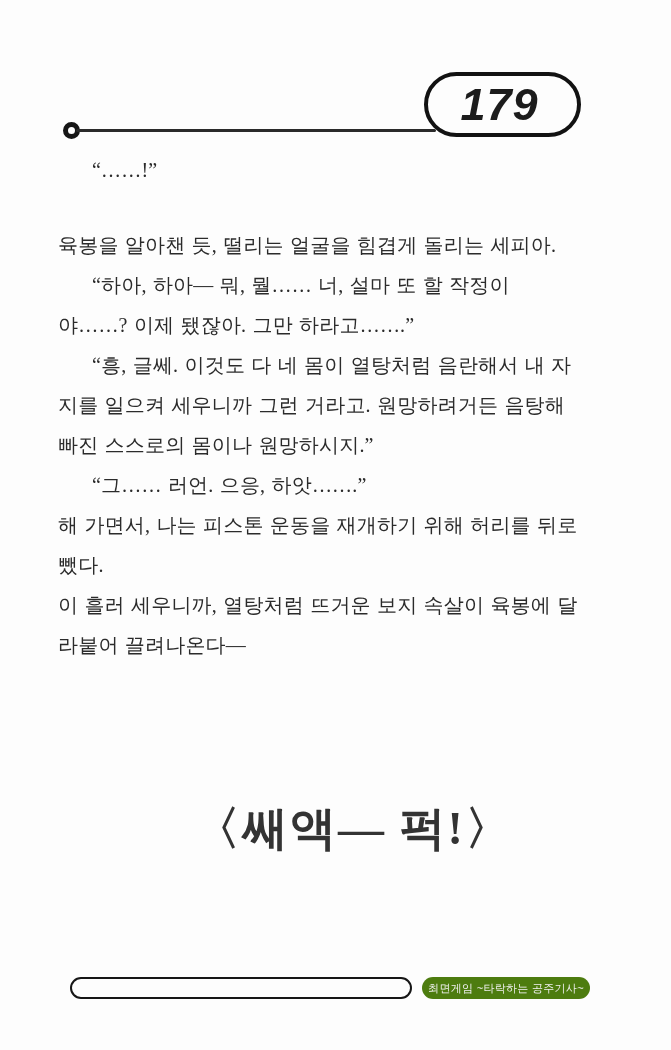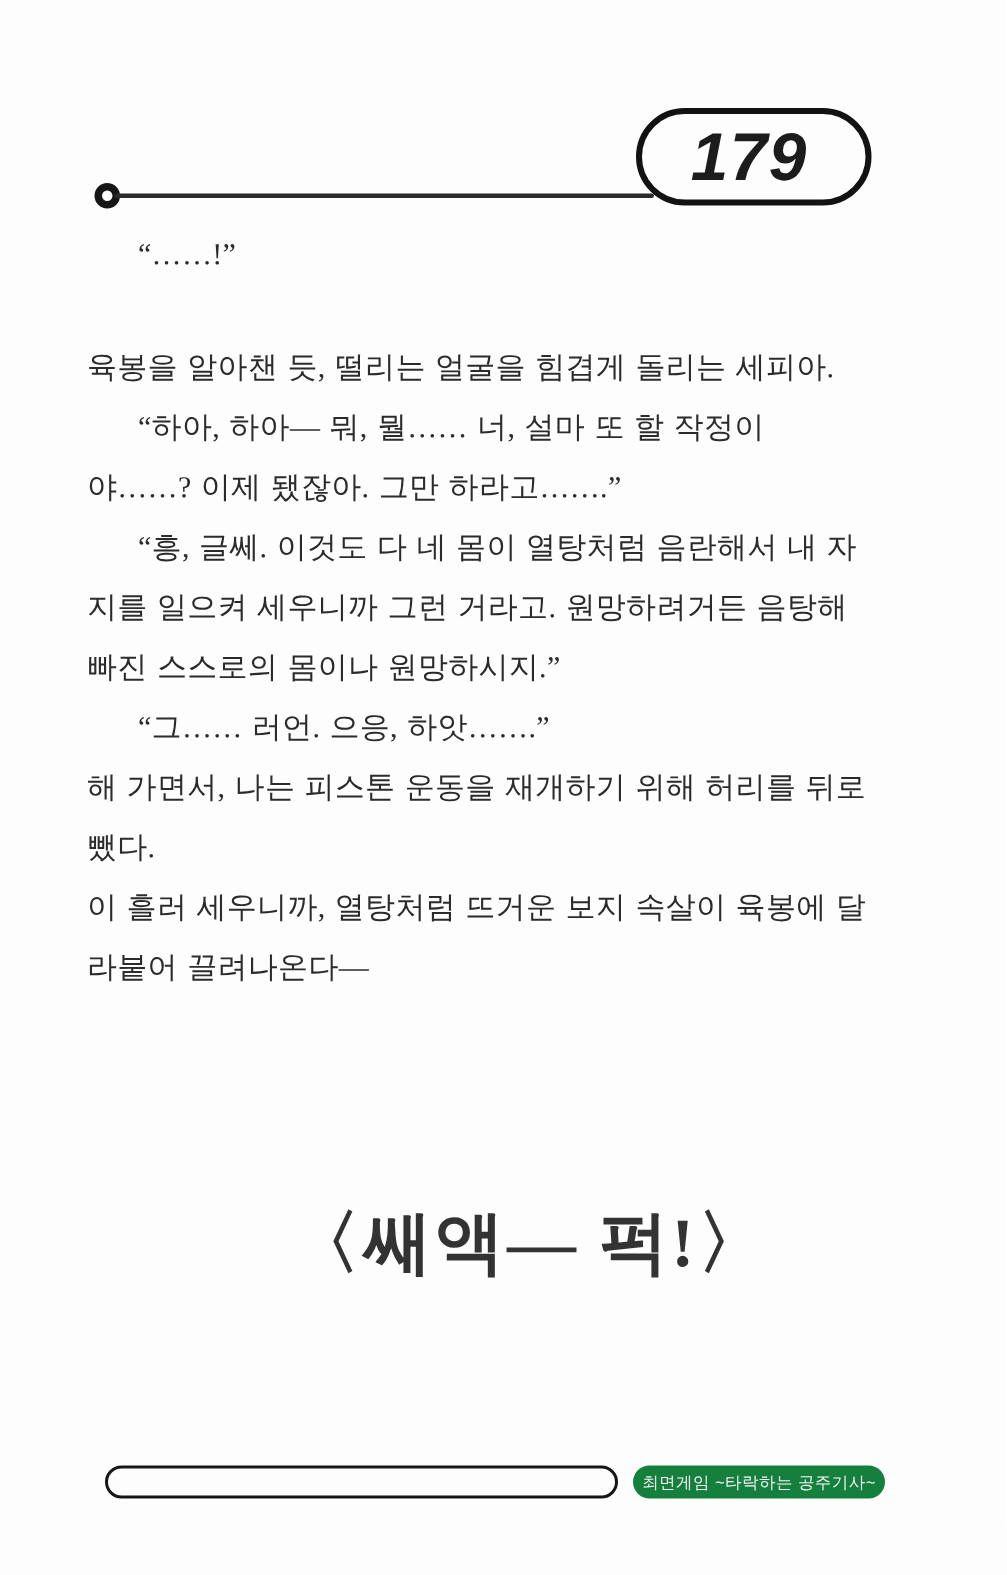--- a/index.html
+++ b/index.html
@@ -84,21 +84,21 @@
     left: 70px; top: 977px;
     width: 342px; height: 22px;
     border: 2px solid #161616;
     border-radius: 12px;
     background: #fdfdfd;
   }
   .series-badge {
     position: absolute;
     left: 422px; top: 977px;
     width: 168px; height: 22px;
-    background: #15803d;
+    background: #4d7c0f;
     border-radius: 11px;
     display: flex;
     align-items: center;
     justify-content: center;
     font-family: "Liberation Sans", sans-serif;
     font-size: 11px;
     letter-spacing: 0.3px;
     color: #f2f2f2;
     white-space: nowrap;
   }

